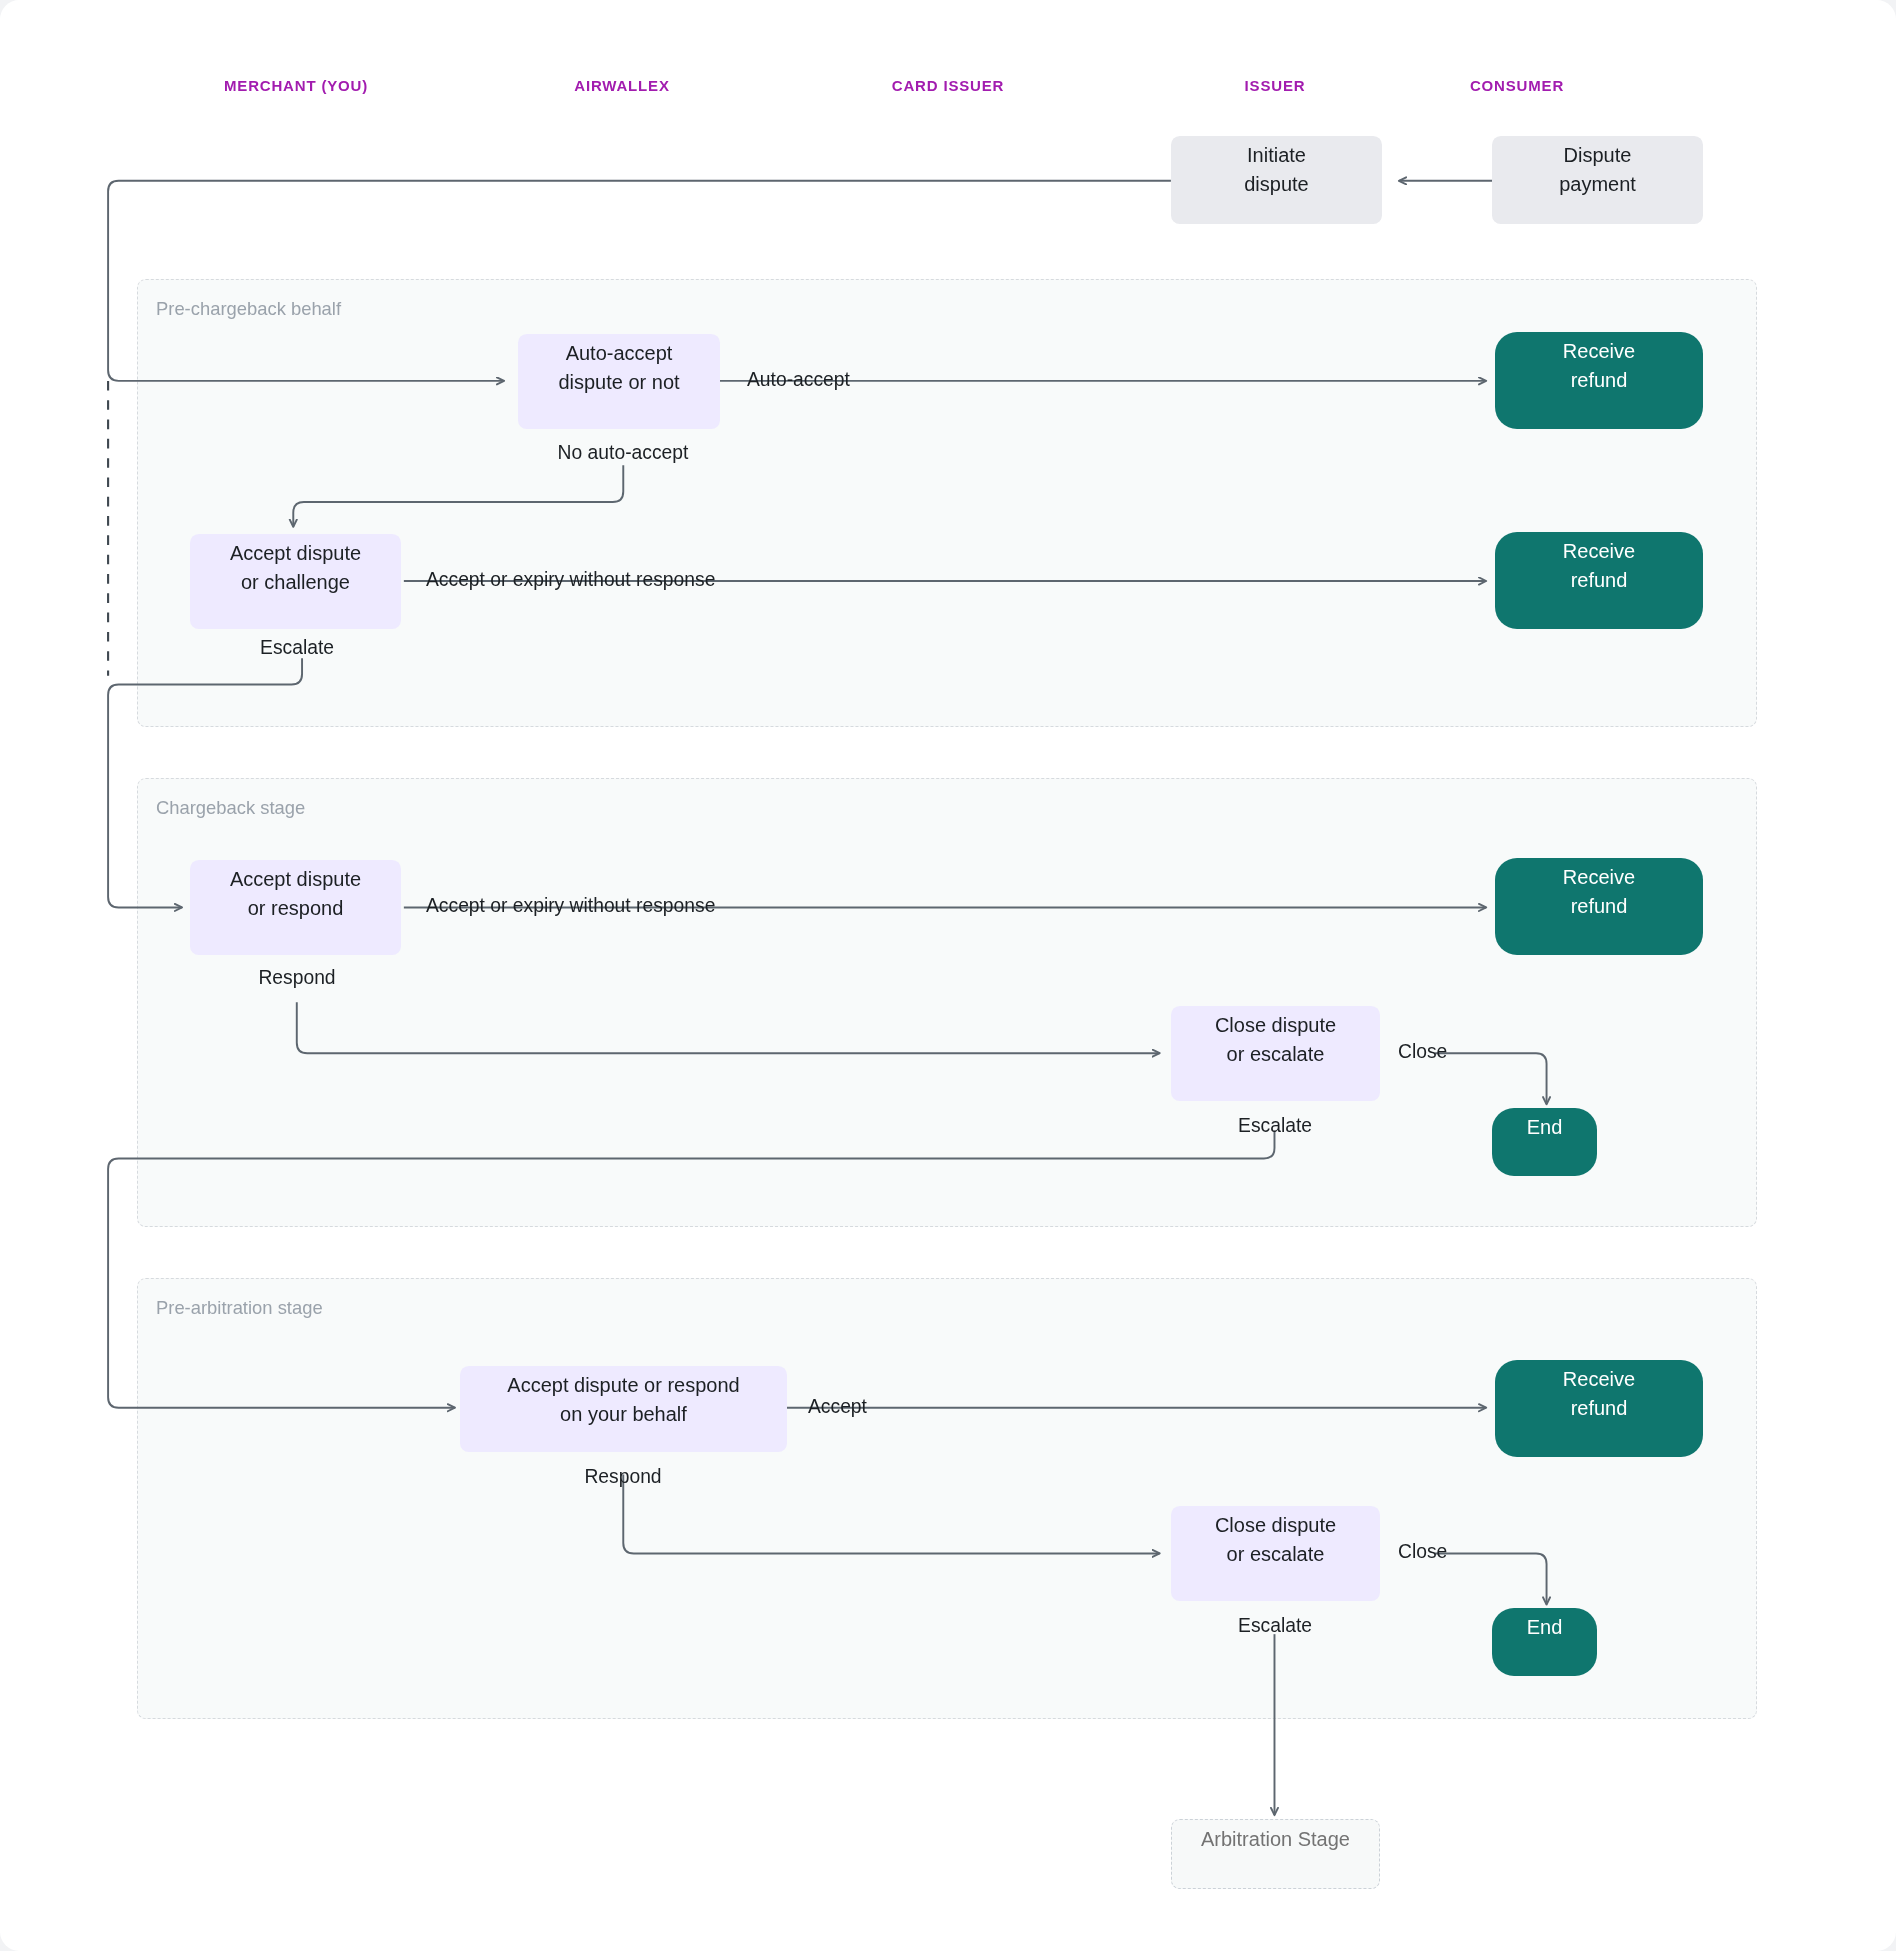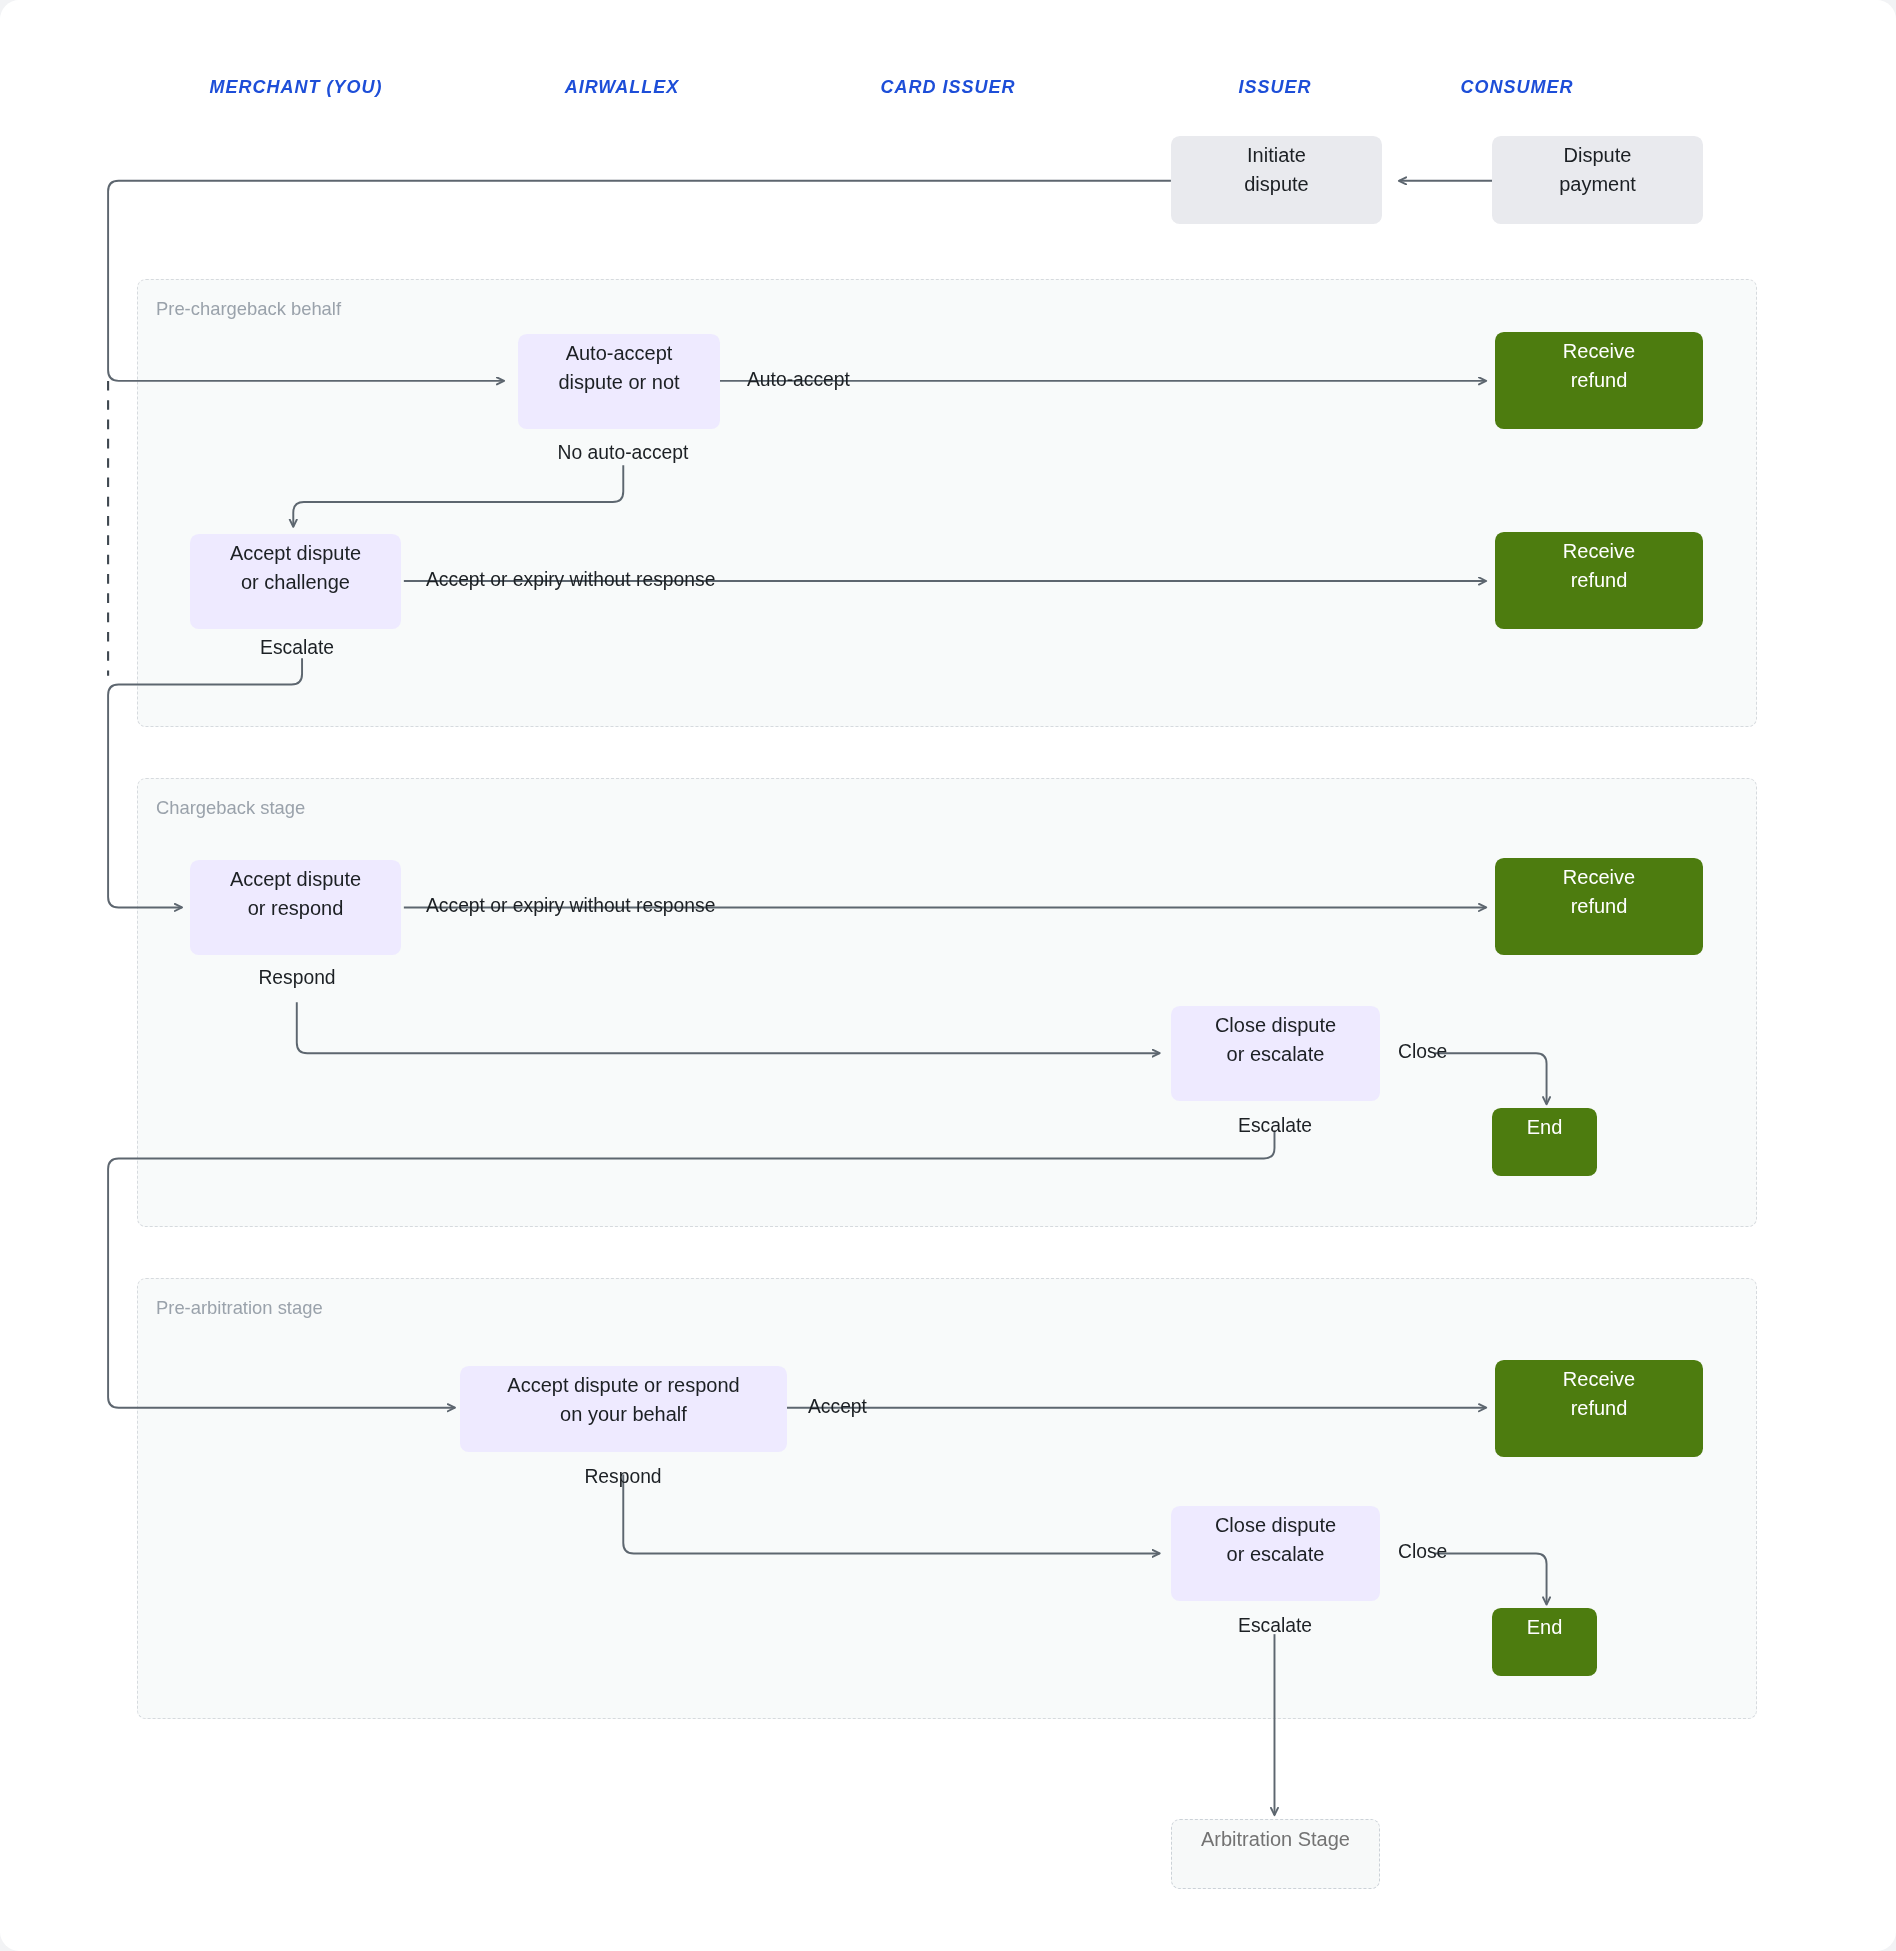--- a/index.html
+++ b/index.html
@@ -11,22 +11,22 @@
     background:#ffffff;
     border-radius:19.3px;
     overflow:hidden;
   }
   #stage{position:absolute;inset:0;}
 
   
   .col-head{
     position:absolute;top:77px;
     transform:translateX(-50%);
-    font-size:18px;font-weight:bold;letter-spacing:.055em;
-    color:#1d4ed8;white-space:nowrap;font-style:italic;
+    font-size:15px;font-weight:bold;letter-spacing:.055em;
+    color:#a21caf;white-space:nowrap;
   }
 
   
   .stage-box{
     position:absolute;
     background:#f8fafa;
     border:1.8px dashed #d6dade;
     border-radius:8.8px;
     box-sizing:border-box;
   }
@@ -42,21 +42,21 @@
     text-align:center;
     border-radius:8.8px;
     box-sizing:border-box;
     line-height:1.45;
     font-size:20px;
     padding:5.3px 8.8px;
   }
   .node .lbl{display:block;white-space:pre-line;}
   .node.grey{background:#e9eaee;color:#1c2024;}
   .node.lav {background:#eeeaff;color:#1c2024;}
-  .node.dark{background:#4d7c0f;color:#ffffff;}
+  .node.dark{background:#0f766e;color:#ffffff;border-radius:22px;}
   .node.ghost{
     background:#f7f9f9;color:#737373;
     border:1.8px dashed #ccd2d8;
   }
 
   
   .edge-label{
     position:absolute;
     font-size:19.3px;color:#1c2024;
     white-space:nowrap;

